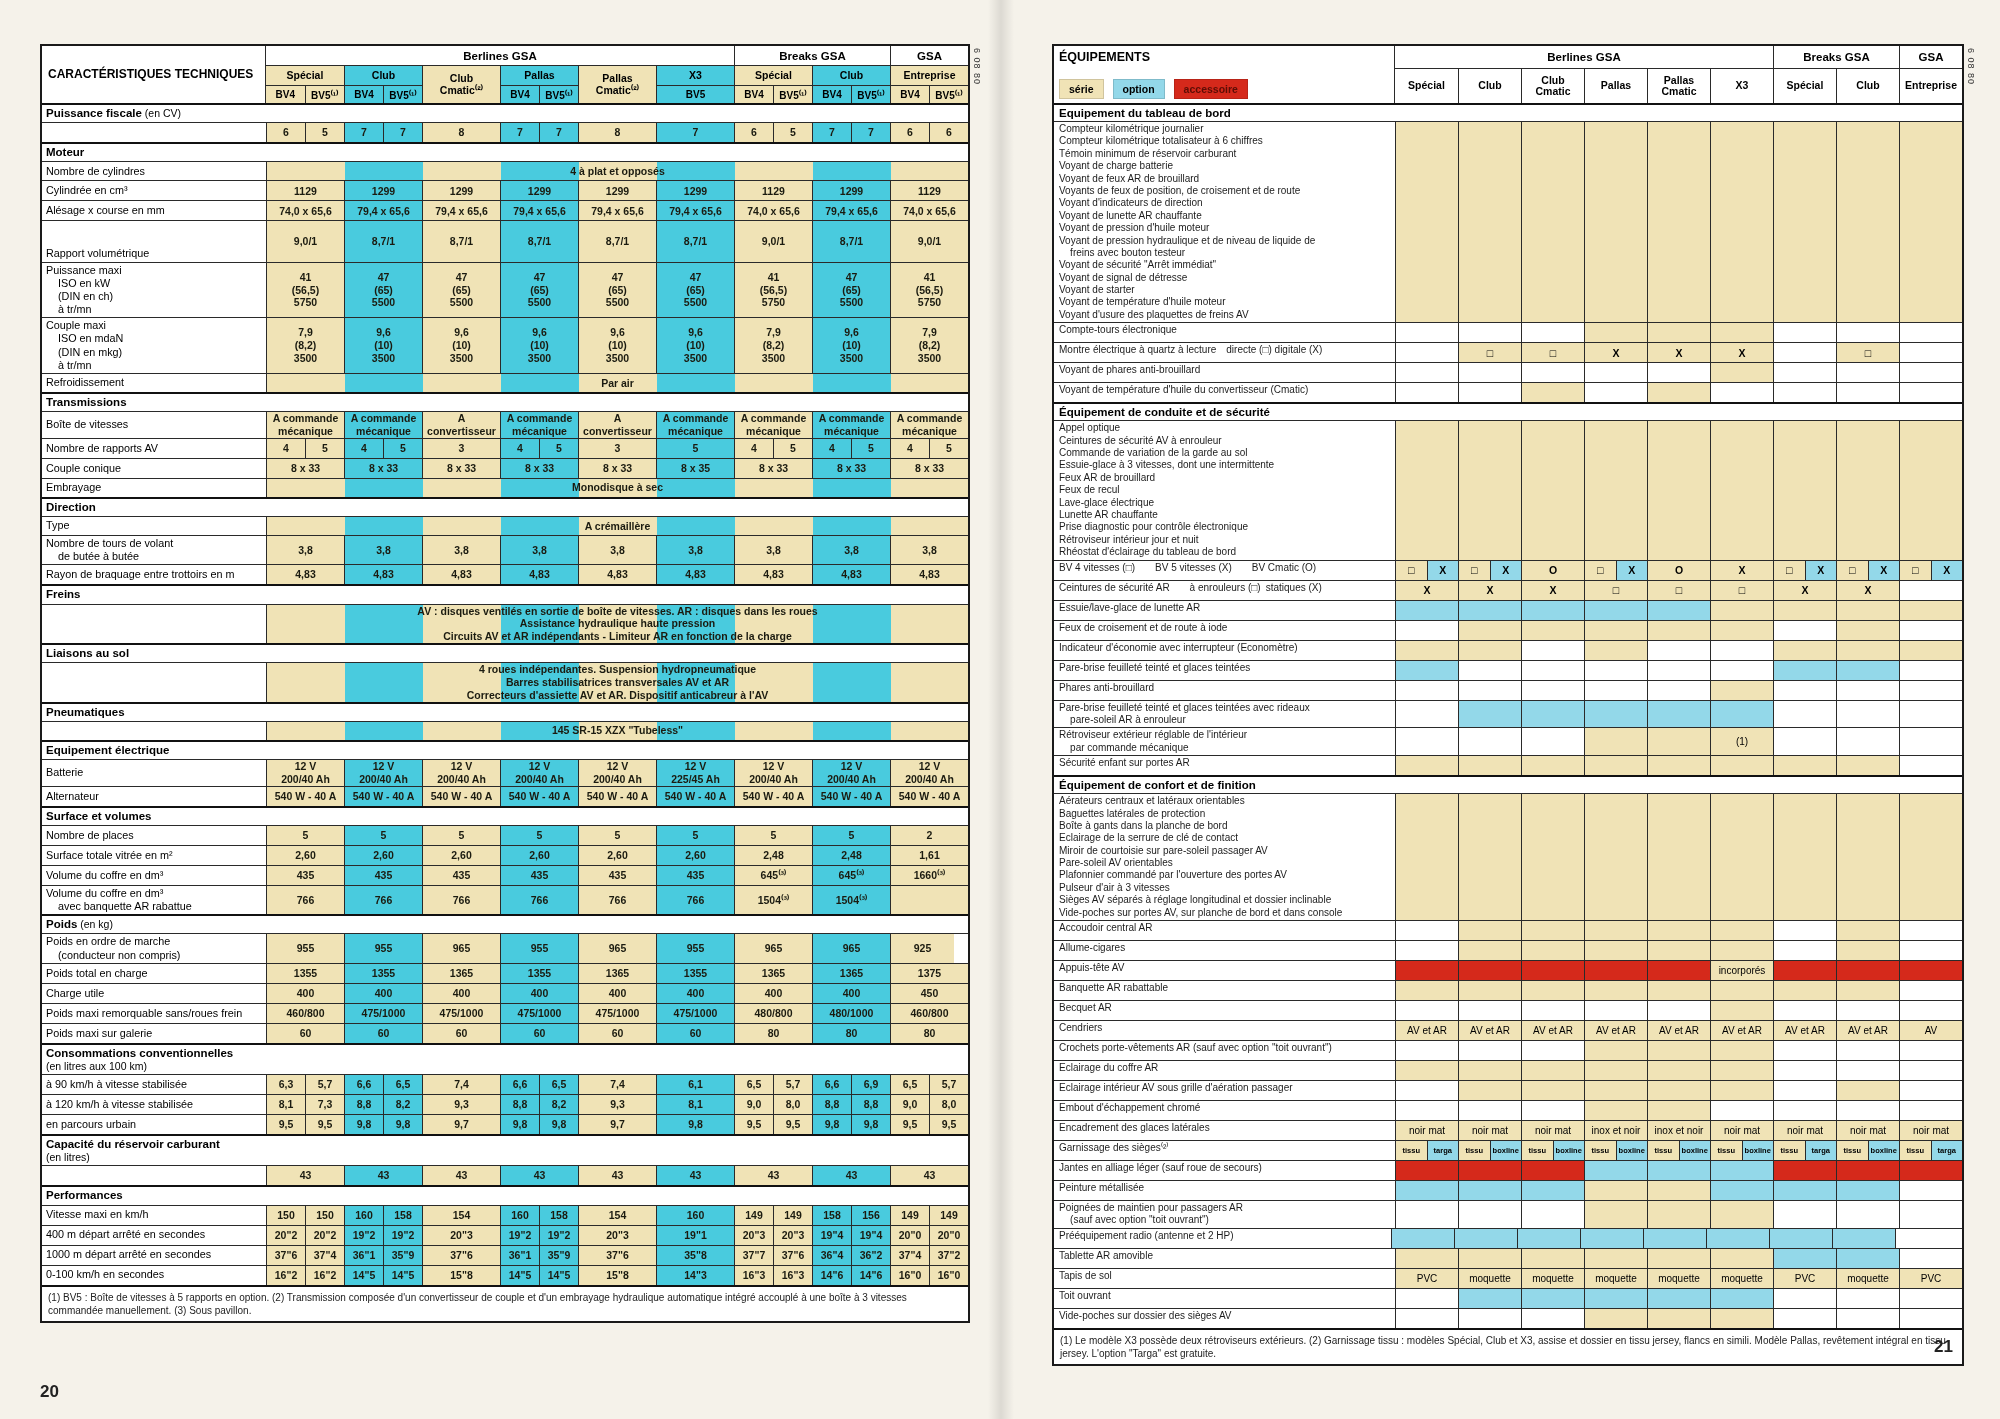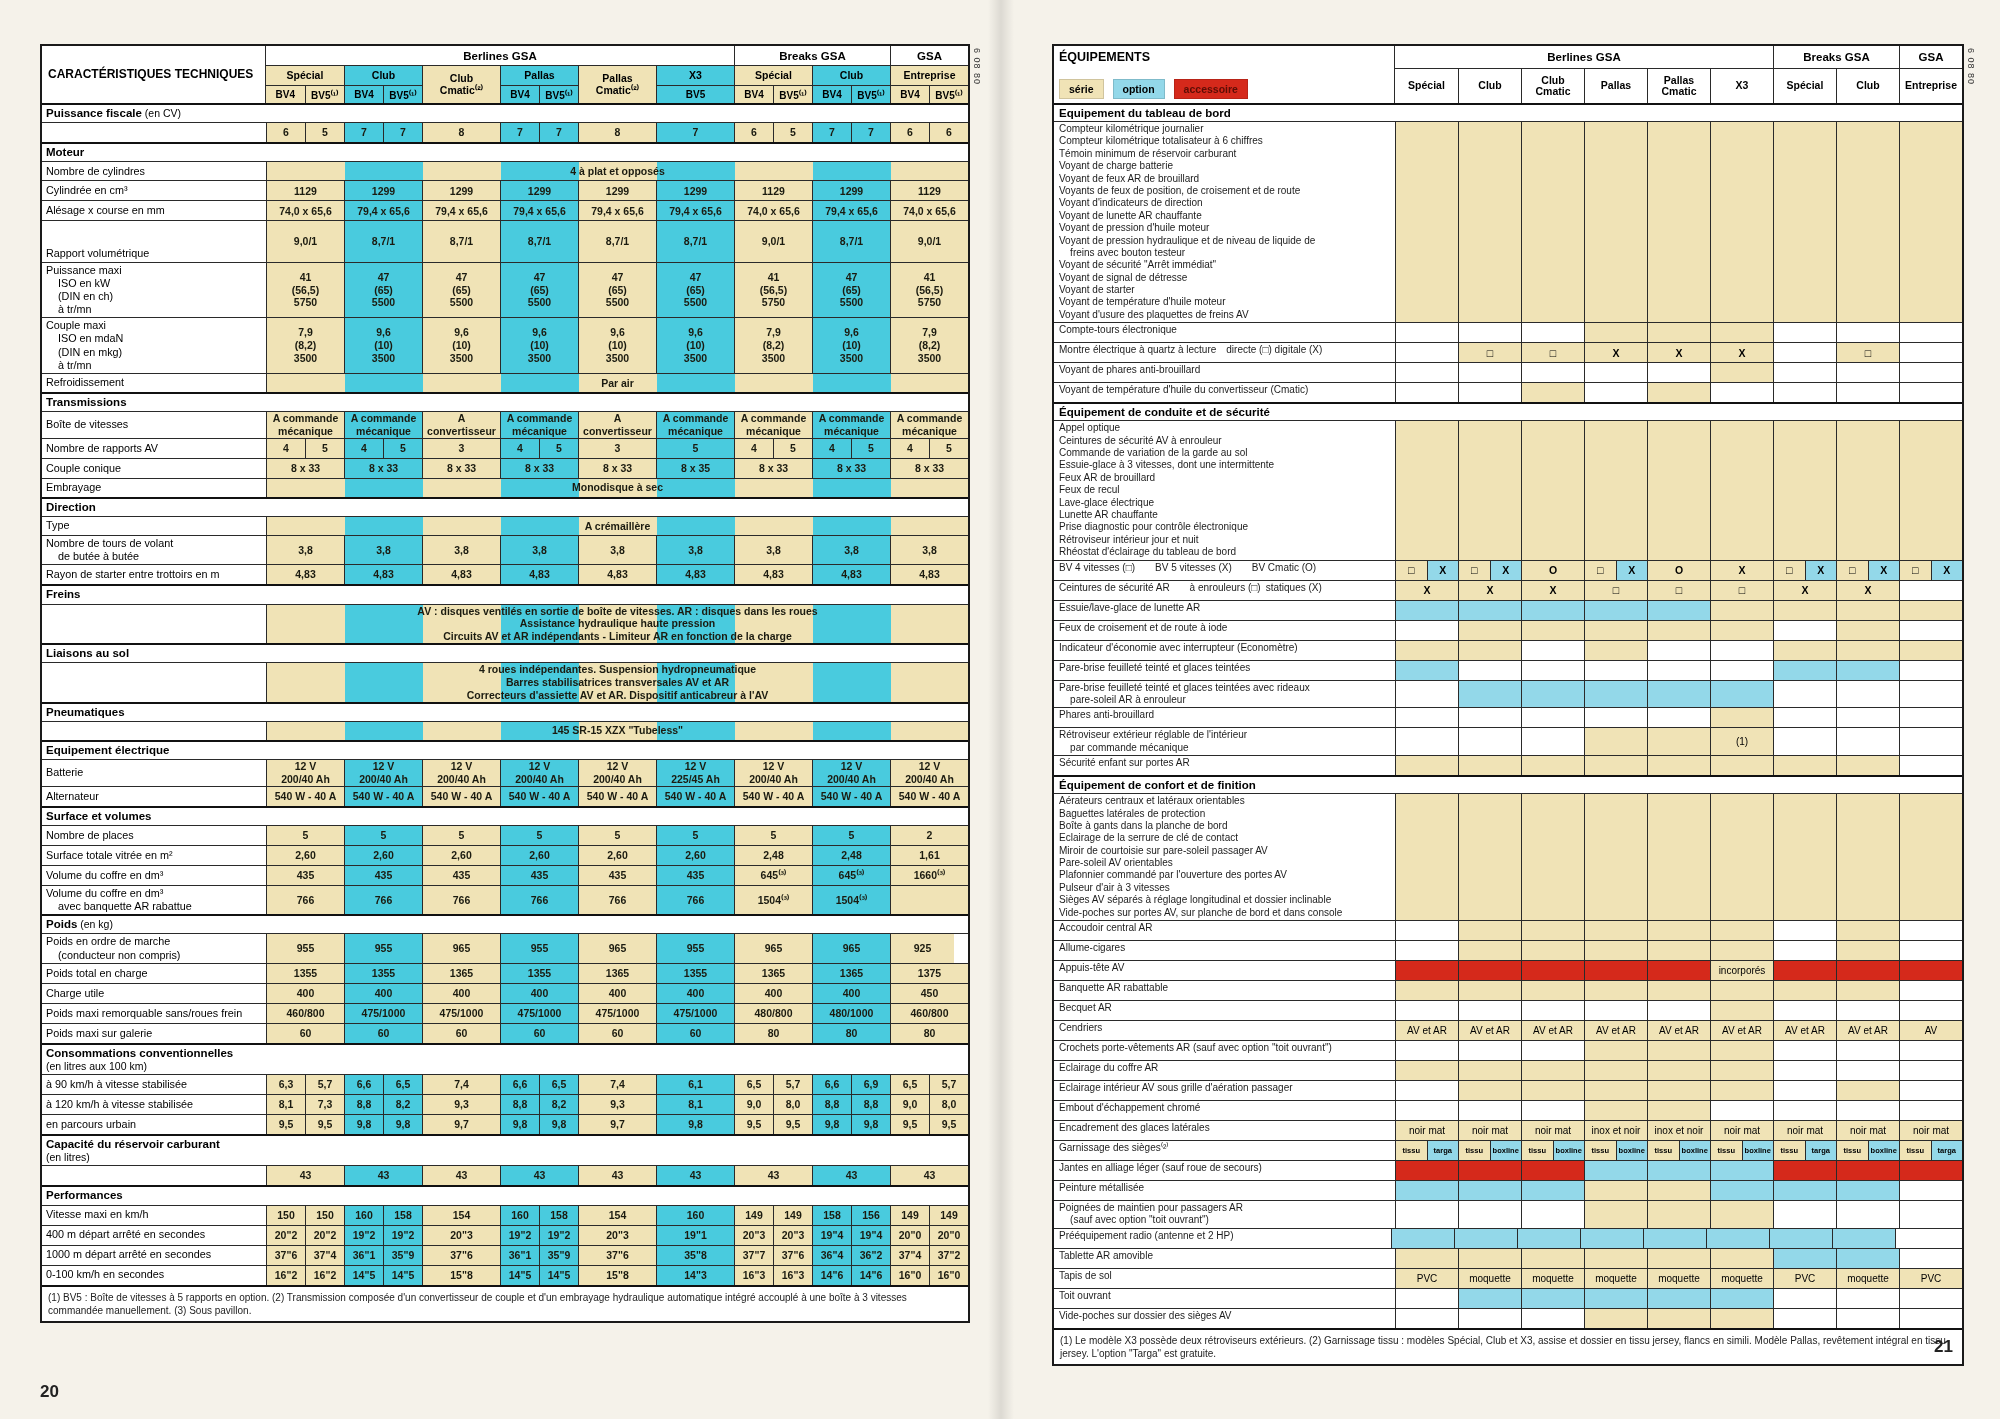--- a/index.html
+++ b/index.html
@@ -330,21 +330,21 @@
         <div class="cell val" style="width: 78px; background: rgb(73, 203, 222); min-height: 19px;">3,8</div>
         <div class="cell val" style="width: 78px; background: rgb(240, 227, 182); min-height: 19px;">3,8</div>
         <div class="cell val" style="width: 78px; background: rgb(73, 203, 222); min-height: 19px;">3,8</div>
         <div class="cell val" style="width: 78px; background: rgb(240, 227, 182); min-height: 19px;">3,8</div>
         <div class="cell val" style="width: 78px; background: rgb(73, 203, 222); min-height: 19px;">3,8</div>
         <div class="cell val" style="width: 78px; background: rgb(240, 227, 182); min-height: 19px;">3,8</div>
         <div class="cell val" style="width: 78px; background: rgb(73, 203, 222); min-height: 19px;">3,8</div>
         <div class="cell val" style="width: 78px; background: rgb(240, 227, 182); min-height: 19px;">3,8</div>
       </div>
       <div class="row">
-        <div class="cell lab" style="width: 224px;">Rayon de starter entre trottoirs en m</div>
+        <div class="cell lab" style="width: 224px;">Rayon de braquage entre trottoirs en m</div>
         <div class="cell val" style="width: 78px; background: rgb(240, 227, 182); min-height: 19px;">4,83</div>
         <div class="cell val" style="width: 78px; background: rgb(73, 203, 222); min-height: 19px;">4,83</div>
         <div class="cell val" style="width: 78px; background: rgb(240, 227, 182); min-height: 19px;">4,83</div>
         <div class="cell val" style="width: 78px; background: rgb(73, 203, 222); min-height: 19px;">4,83</div>
         <div class="cell val" style="width: 78px; background: rgb(240, 227, 182); min-height: 19px;">4,83</div>
         <div class="cell val" style="width: 78px; background: rgb(73, 203, 222); min-height: 19px;">4,83</div>
         <div class="cell val" style="width: 78px; background: rgb(240, 227, 182); min-height: 19px;">4,83</div>
         <div class="cell val" style="width: 78px; background: rgb(73, 203, 222); min-height: 19px;">4,83</div>
         <div class="cell val" style="width: 78px; background: rgb(240, 227, 182); min-height: 19px;">4,83</div>
       </div>
@@ -837,40 +837,40 @@
         <div class="cell" style="width: 63px; min-height: 19px; align-self: stretch; background: transparent;"></div>
         <div class="cell" style="width: 63px; min-height: 19px; align-self: stretch; background: transparent;"></div>
         <div class="cell" style="width: 63px; min-height: 19px; align-self: stretch; background: transparent;"></div>
         <div class="cell" style="width: 63px; min-height: 19px; align-self: stretch; background: transparent;"></div>
         <div class="cell" style="width: 63px; min-height: 19px; align-self: stretch; background: transparent;"></div>
         <div class="cell" style="width: 63px; min-height: 19px; align-self: stretch; background: rgb(147, 216, 233);"></div>
         <div class="cell" style="width: 63px; min-height: 19px; align-self: stretch; background: rgb(147, 216, 233);"></div>
         <div class="cell" style="width: 63px; min-height: 19px; align-self: stretch; background: transparent;"></div>
       </div>
       <div class="row">
+        <div class="cell lab" style="width: 341px; align-items: flex-start;">Phares anti-brouillard</div>
+        <div class="cell" style="width: 63px; min-height: 19px; align-self: stretch; background: transparent;"></div>
+        <div class="cell" style="width: 63px; min-height: 19px; align-self: stretch; background: transparent;"></div>
+        <div class="cell" style="width: 63px; min-height: 19px; align-self: stretch; background: transparent;"></div>
+        <div class="cell" style="width: 63px; min-height: 19px; align-self: stretch; background: transparent;"></div>
+        <div class="cell" style="width: 63px; min-height: 19px; align-self: stretch; background: transparent;"></div>
+        <div class="cell" style="width: 63px; min-height: 19px; align-self: stretch; background: rgb(240, 227, 182);"></div>
+        <div class="cell" style="width: 63px; min-height: 19px; align-self: stretch; background: transparent;"></div>
+        <div class="cell" style="width: 63px; min-height: 19px; align-self: stretch; background: transparent;"></div>
+        <div class="cell" style="width: 63px; min-height: 19px; align-self: stretch; background: transparent;"></div>
+      </div>
+      <div class="row">
         <div class="cell lab" style="width: 341px; align-items: flex-start;">Pare-brise feuilleté teinté et glaces teintées avec rideaux
 &nbsp;&nbsp;&nbsp;&nbsp;pare-soleil AR à enrouleur</div>
         <div class="cell" style="width: 63px; min-height: 19px; align-self: stretch; background: transparent;"></div>
         <div class="cell" style="width: 63px; min-height: 19px; align-self: stretch; background: rgb(147, 216, 233);"></div>
         <div class="cell" style="width: 63px; min-height: 19px; align-self: stretch; background: rgb(147, 216, 233);"></div>
         <div class="cell" style="width: 63px; min-height: 19px; align-self: stretch; background: rgb(147, 216, 233);"></div>
         <div class="cell" style="width: 63px; min-height: 19px; align-self: stretch; background: rgb(147, 216, 233);"></div>
         <div class="cell" style="width: 63px; min-height: 19px; align-self: stretch; background: rgb(147, 216, 233);"></div>
-        <div class="cell" style="width: 63px; min-height: 19px; align-self: stretch; background: transparent;"></div>
-        <div class="cell" style="width: 63px; min-height: 19px; align-self: stretch; background: transparent;"></div>
-        <div class="cell" style="width: 63px; min-height: 19px; align-self: stretch; background: transparent;"></div>
-      </div>
-      <div class="row">
-        <div class="cell lab" style="width: 341px; align-items: flex-start;">Phares anti-brouillard</div>
-        <div class="cell" style="width: 63px; min-height: 19px; align-self: stretch; background: transparent;"></div>
-        <div class="cell" style="width: 63px; min-height: 19px; align-self: stretch; background: transparent;"></div>
-        <div class="cell" style="width: 63px; min-height: 19px; align-self: stretch; background: transparent;"></div>
-        <div class="cell" style="width: 63px; min-height: 19px; align-self: stretch; background: transparent;"></div>
-        <div class="cell" style="width: 63px; min-height: 19px; align-self: stretch; background: transparent;"></div>
-        <div class="cell" style="width: 63px; min-height: 19px; align-self: stretch; background: rgb(240, 227, 182);"></div>
         <div class="cell" style="width: 63px; min-height: 19px; align-self: stretch; background: transparent;"></div>
         <div class="cell" style="width: 63px; min-height: 19px; align-self: stretch; background: transparent;"></div>
         <div class="cell" style="width: 63px; min-height: 19px; align-self: stretch; background: transparent;"></div>
       </div>
       <div class="row">
         <div class="cell lab" style="width: 341px; align-items: flex-start;">Rétroviseur extérieur réglable de l'intérieur
 &nbsp;&nbsp;&nbsp;&nbsp;par commande mécanique</div>
         <div class="cell" style="width: 63px; min-height: 19px; align-self: stretch; background: transparent;"></div>
         <div class="cell" style="width: 63px; min-height: 19px; align-self: stretch; background: transparent;"></div>
         <div class="cell" style="width: 63px; min-height: 19px; align-self: stretch; background: transparent;"></div>

